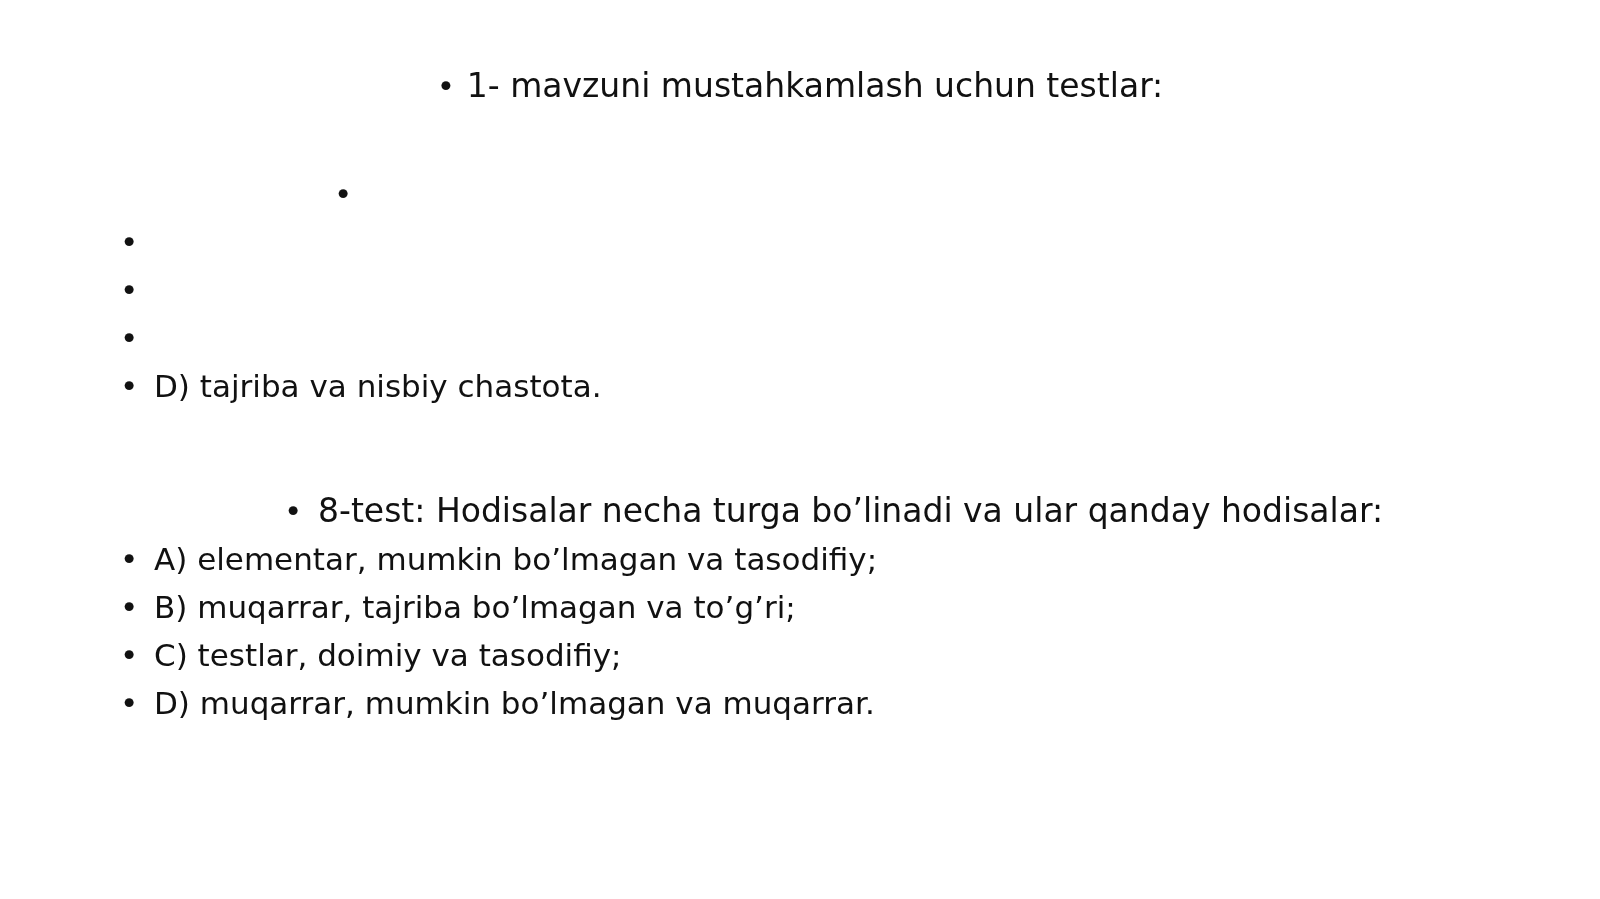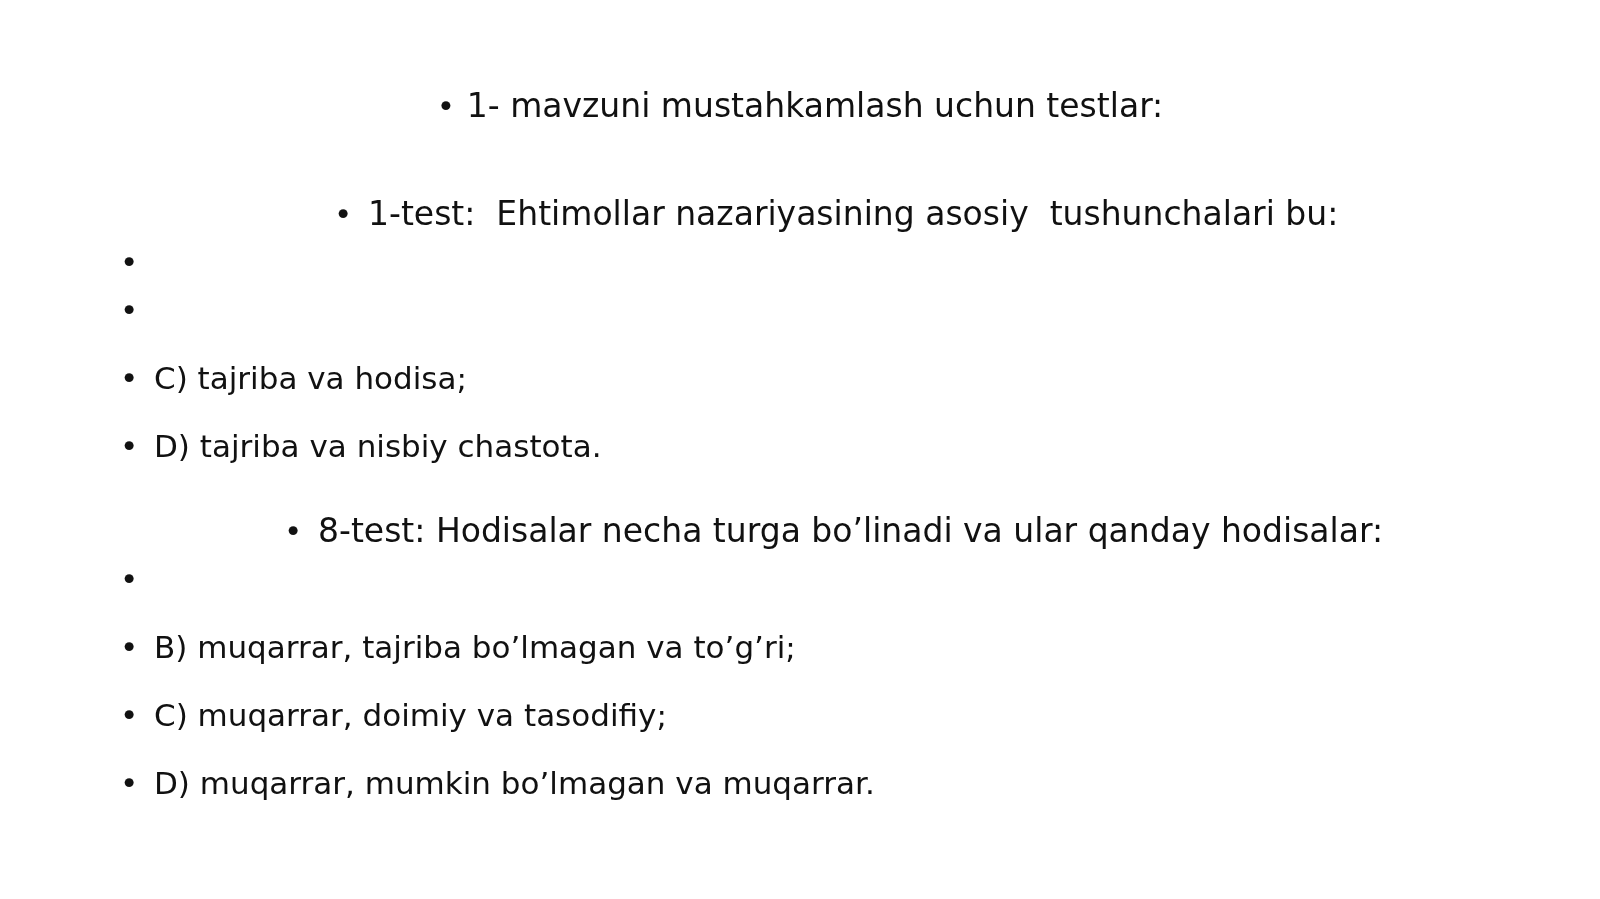--- a/index.html
+++ b/index.html
@@ -35,21 +35,20 @@
   }
   .bullet {
     flex: 0 0 auto;
     width: 34px;
     text-align: left;
     font-size: 31px;
     line-height: 48px;
   }
   .text {
     flex: 0 1 auto;
-    margin-top: 20px;
   }
   
   #title-block {
     left: 120px;
     top: 62px;
     width: 1360px;
   }
   #title-block .line {
     justify-content: center;
     font-size: 33px;
@@ -94,53 +93,52 @@
   <div class="block" id="title-block">
     <div class="line">
       <span class="bullet">•</span>
       <span class="text">1- mavzuni mustahkamlash uchun testlar:</span>
     </div>
   </div>
 
   <div class="block" id="test1-block">
     <div class="line question">
       <span class="bullet">•</span>
-      <span class="text">1-test:  Ehtimollar nazariyasining asosiy  tushunchalari bu:</span>
     </div>
     <div class="line option">
       <span class="bullet">•</span>
     </div>
     <div class="line option">
       <span class="bullet">•</span>
     </div>
     <div class="line option">
       <span class="bullet">•</span>
-      <span class="text">C) tajriba va hodisa;</span>
     </div>
     <div class="line option">
       <span class="bullet">•</span>
       <span class="text">D) tajriba va nisbiy chastota.</span>
     </div>
   </div>
 
   <div class="block" id="test2-block">
     <div class="line question">
       <span class="bullet">•</span>
       <span class="text">8-test: Hodisalar necha turga bo’linadi va ular qanday hodisalar:</span>
     </div>
     <div class="line option">
       <span class="bullet">•</span>
+      <span class="text">A) elementar, mumkin bo’lmagan va tasodifiy;</span>
     </div>
     <div class="line option">
       <span class="bullet">•</span>
       <span class="text">B) muqarrar, tajriba bo’lmagan va to’g’ri;</span>
     </div>
     <div class="line option">
       <span class="bullet">•</span>
-      <span class="text">C) muqarrar, doimiy va tasodifiy;</span>
+      <span class="text">C) testlar, doimiy va tasodifiy;</span>
     </div>
     <div class="line option">
       <span class="bullet">•</span>
       <span class="text">D) muqarrar, mumkin bo’lmagan va muqarrar.</span>
     </div>
   </div>
 
 </div>
 
 </body></html>

